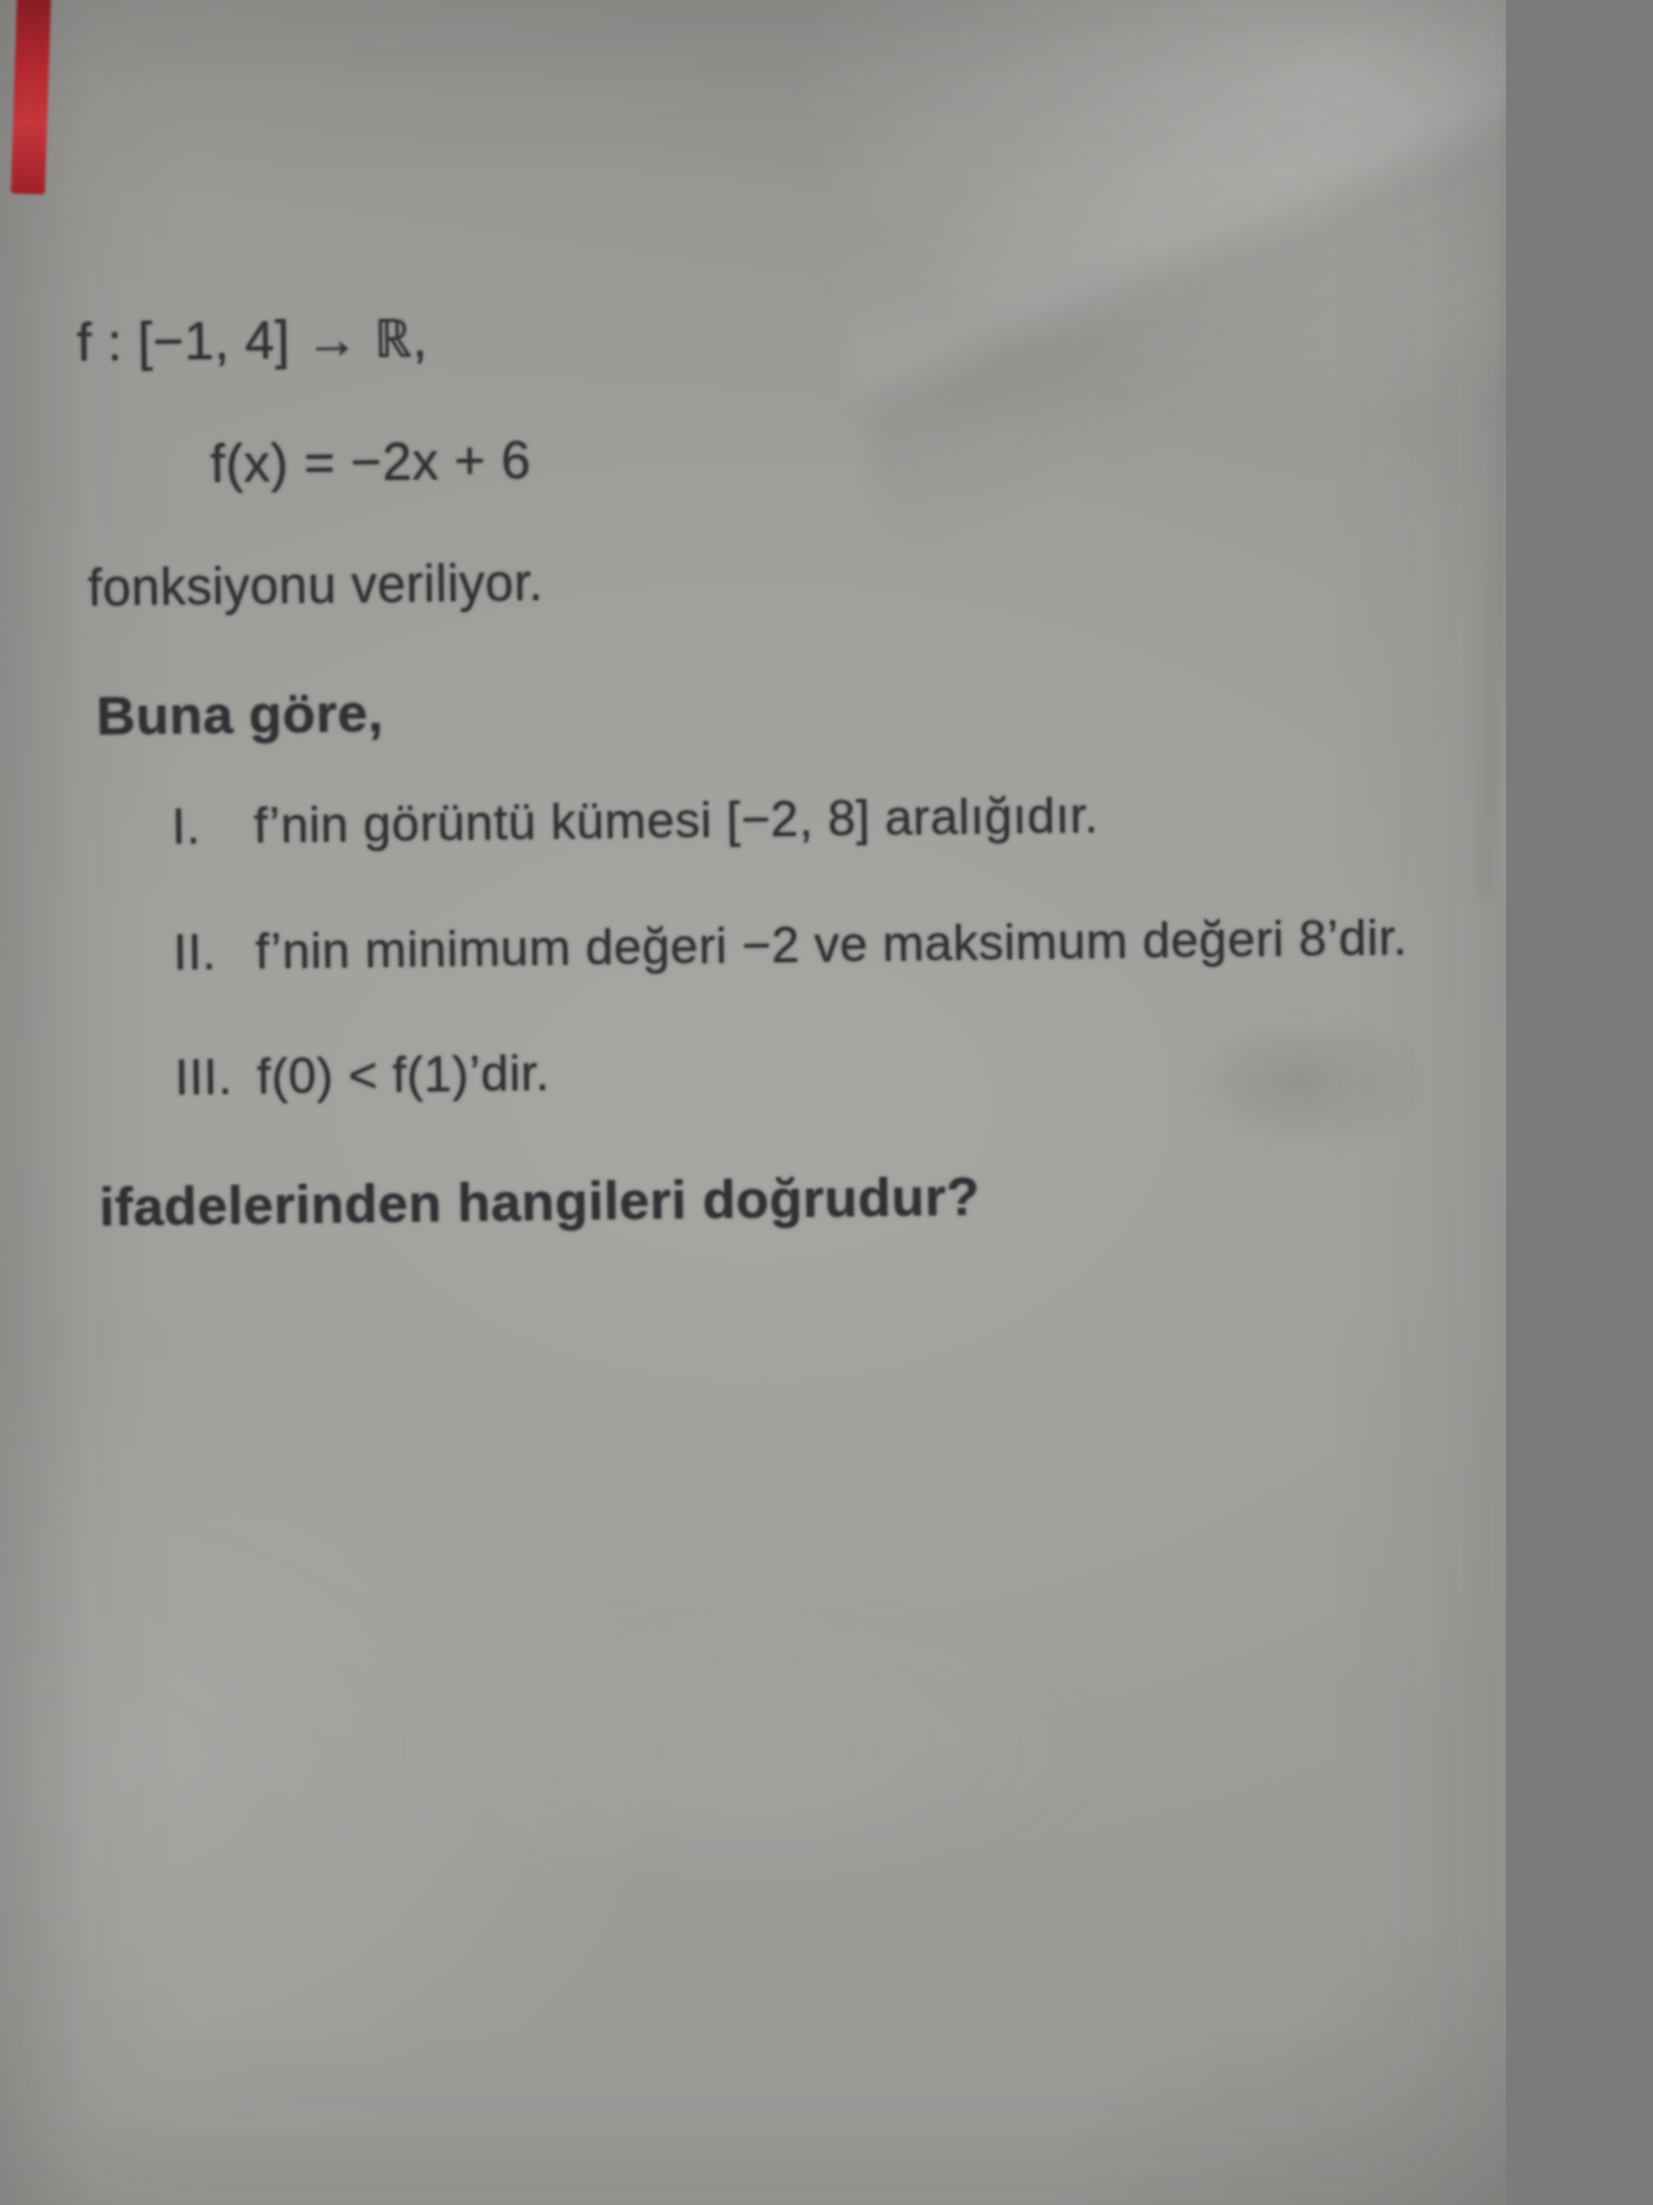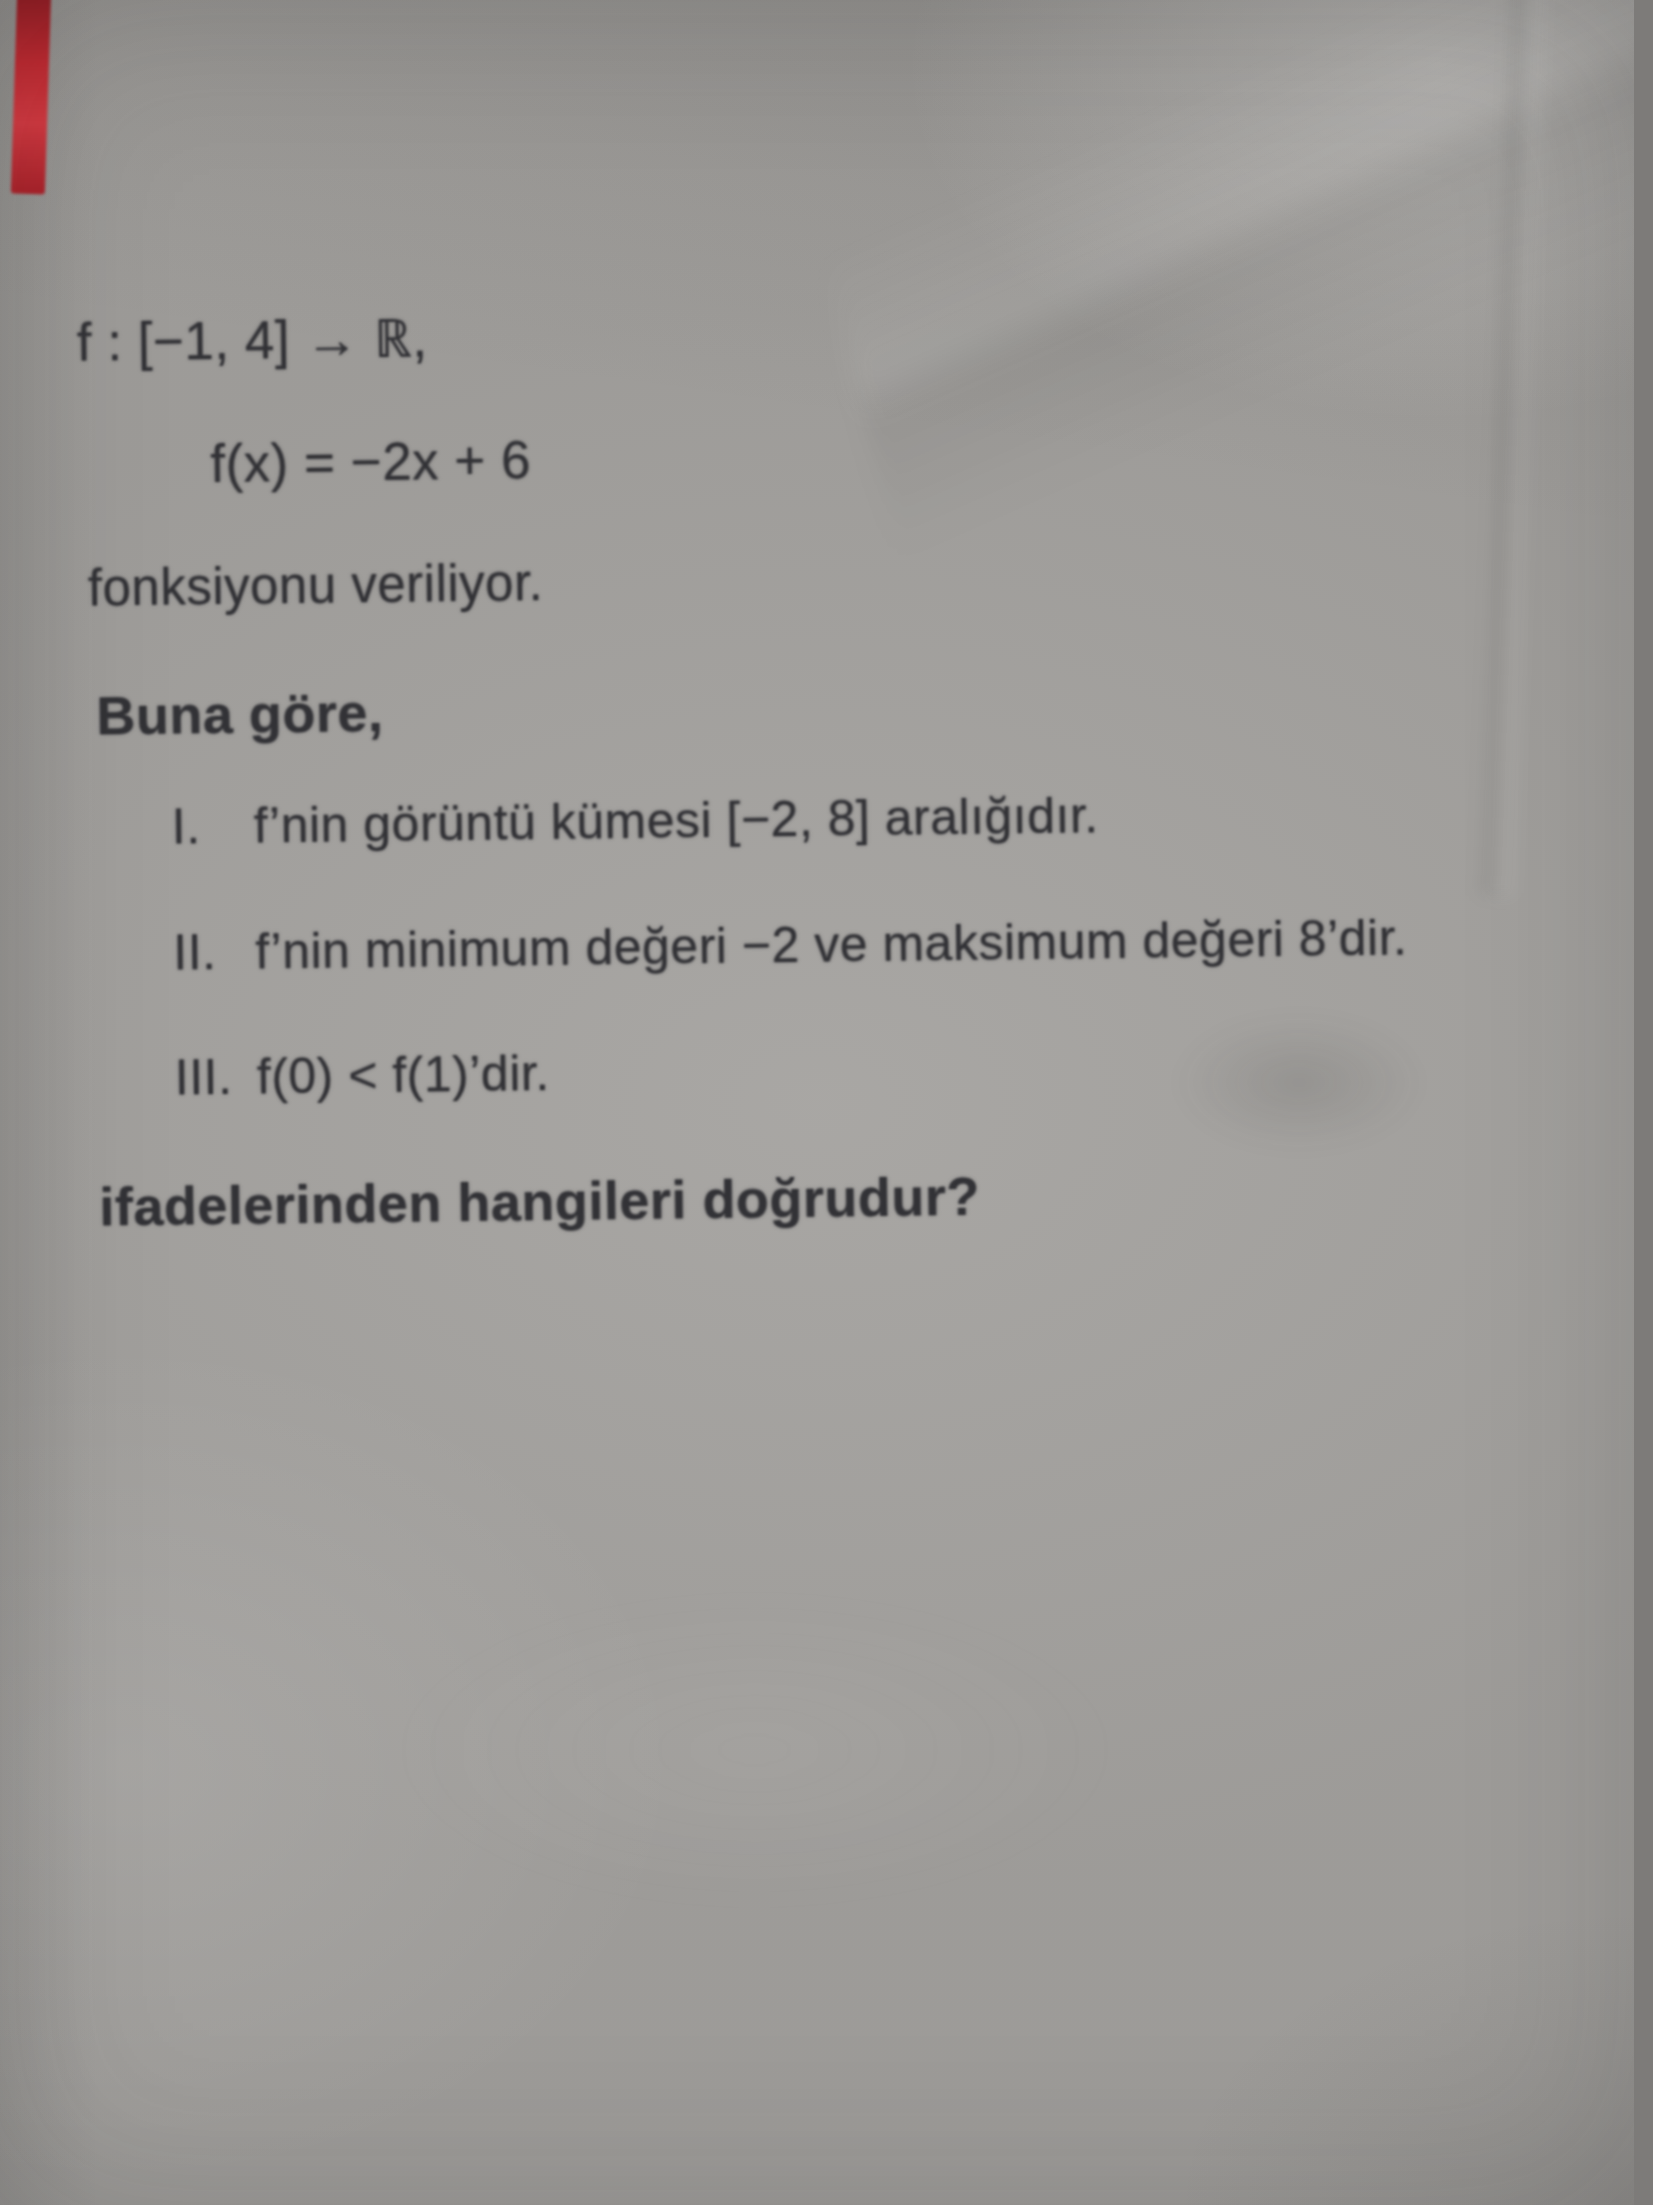--- a/index.html
+++ b/index.html
@@ -2,21 +2,21 @@
 <html style="font-size:8.8px"><head>
 <meta charset="utf-8">
 <style>
   html, body {
     margin: 0;
     padding: 0;
     background: #7d7b79;
   }
   .photo {
     position: relative;
-    width: 1634px;
+    width: 1506px;
     height: 2205px;
     overflow: hidden;
     font-family: "Liberation Sans", sans-serif;
     background-color: #a5a3a0;
     background-image:
       radial-gradient(ellipse 820px 547px at 88% 3%, rgba(234,233,231,0.30), rgba(234,233,231,0) 65%),
       radial-gradient(ellipse 930px 711px at 8% 80%, rgba(255,255,255,0.10), rgba(255,255,255,0) 60%),
       radial-gradient(ellipse 766px 492px at 100% 100%, rgba(48,47,46,0.12), rgba(48,47,46,0) 60%),
       radial-gradient(ellipse 1313px 875px at 50% 50%, rgba(255,255,255,0.04), rgba(30,30,30,0.06) 90%),
       linear-gradient(188deg, rgba(64,63,62,0.16) 0%, rgba(64,63,62,0.05) 12%, rgba(64,63,62,0) 22%),

